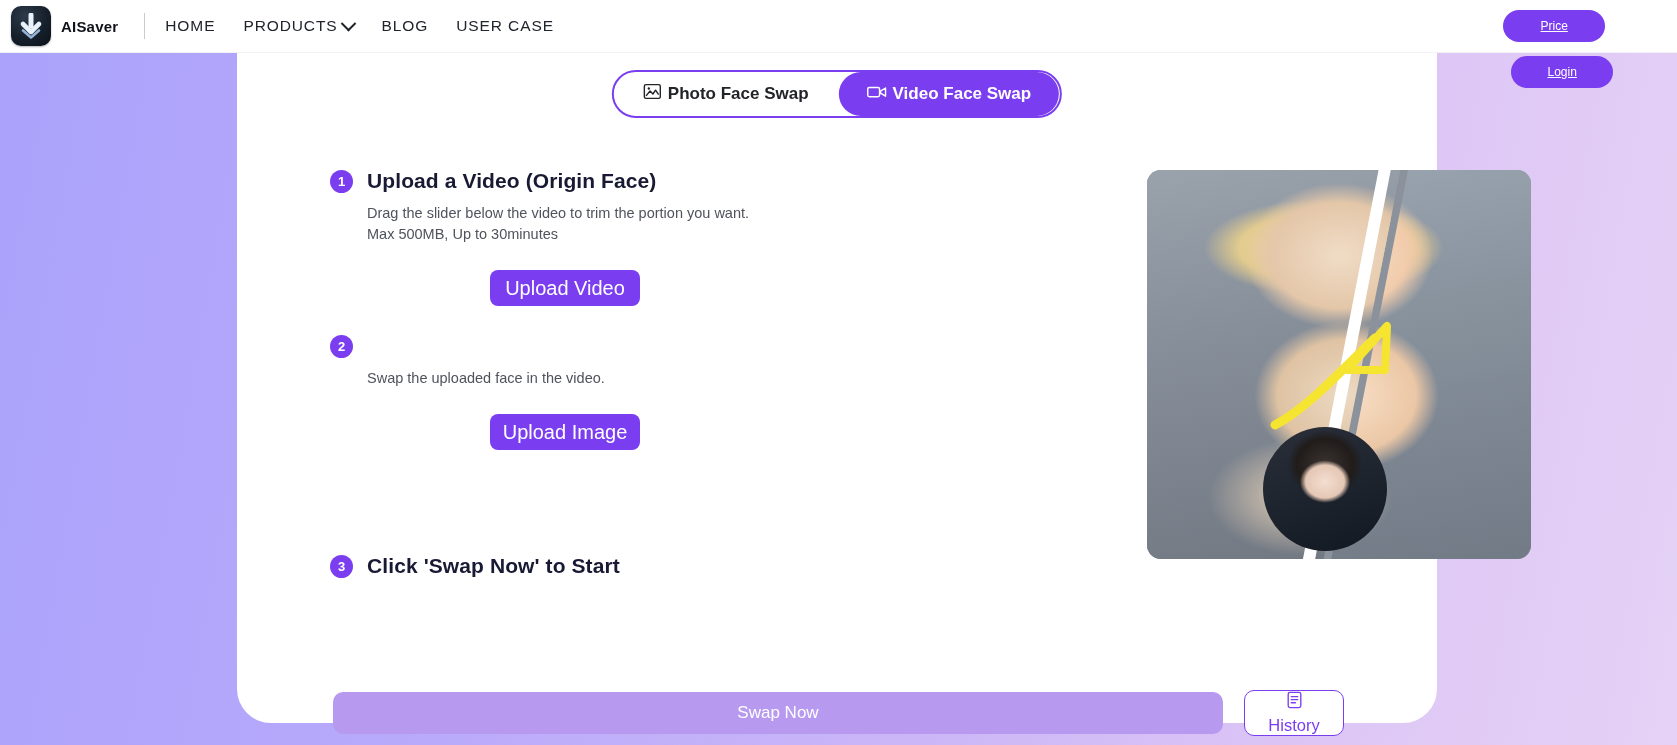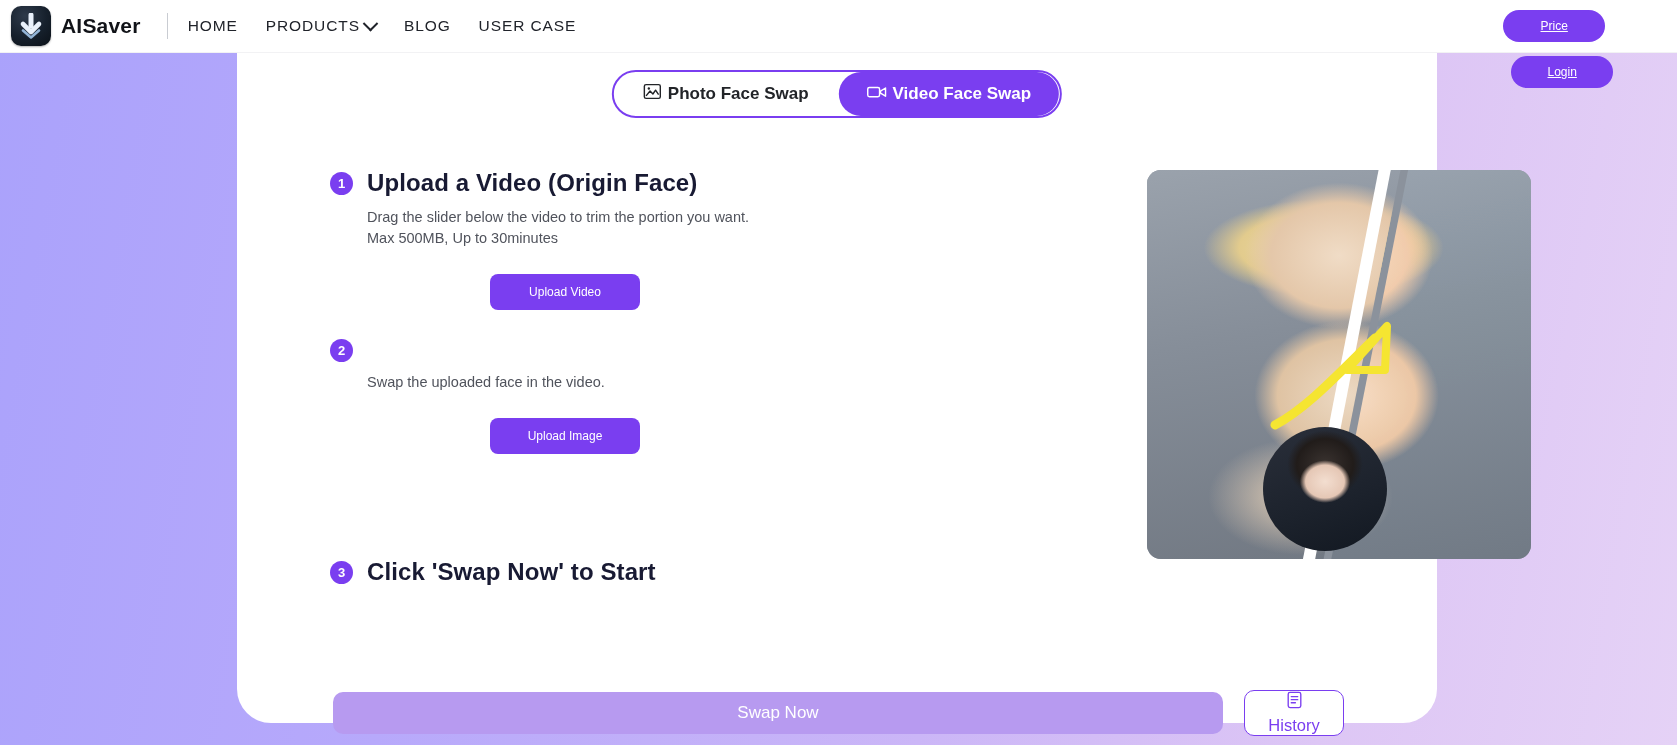--- a/index.html
+++ b/index.html
@@ -40,21 +40,21 @@
   }
   .logo-box {
     width: 40px; height: 40px;
     border-radius: 10px;
     background: radial-gradient(circle at 35% 25%, #2e3a4a 0%, #16202c 55%, #0b1118 100%);
     display: flex; align-items: center; justify-content: center;
     flex: 0 0 auto;
     box-shadow: 0 1px 2px rgba(0,0,0,.3);
   }
   .brand-name {
-    font-size: 21px;
+    font-size: 15px;
     font-weight: bold;
     color: #111318;
     letter-spacing: .2px;
   }
   .divider-v {
     width: 1px; height: 26px;
     background: #c9ccd2;
     margin: 0 20px 0 26px;
   }
   .nav {
@@ -177,41 +177,41 @@
     width: 23px; height: 23px;
     border-radius: 50%;
     background: #7a3ef0;
     color: #fff;
     font-size: 13px;
     font-weight: bold;
     display: flex; align-items: center; justify-content: center;
     flex: 0 0 auto;
   }
   .step-title {
-    font-size: 24px;
+    font-size: 21px;
     font-weight: bold;
     color: #181a33;
     letter-spacing: .1px;
   }
   .step-desc {
     margin-left: 37px;
     margin-top: 10px;
     font-size: 14.5px;
     line-height: 1.46;
     color: #50535c;
   }
   .btn-upload {
     display: block;
     margin: 25px 0 0 160px;
     width: 150px;
     height: 36px;
     border-radius: 8px;
     background: #7a3ef0;
     color: #fff;
-    font-size: 12px;
+    font-size: 20px;
     border: none;
     cursor: pointer;
     font-family: "Liberation Sans", sans-serif;
   }
   .step2 { margin-top: 29px; }
   .step3 { margin-top: 104px; }
 
   
   .preview {
     position: absolute;

